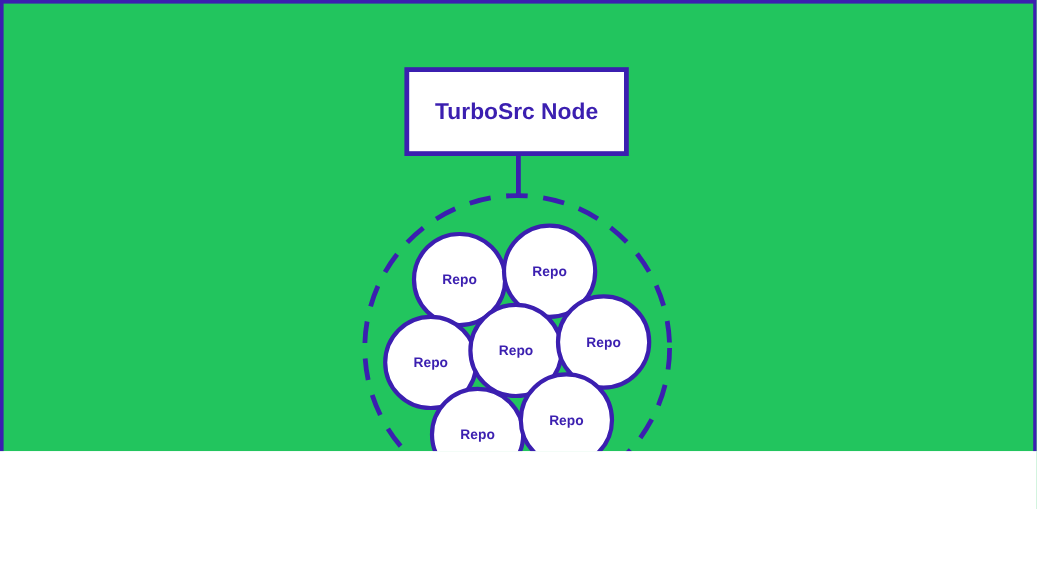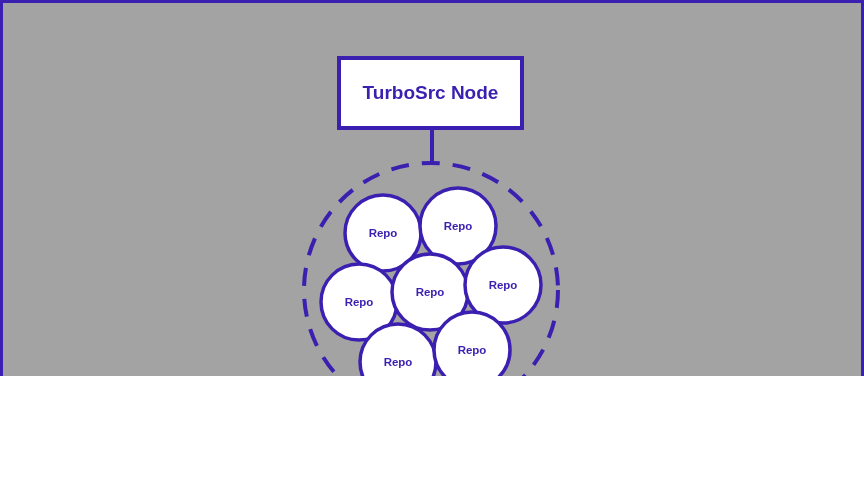--- a/index.html
+++ b/index.html
@@ -65,21 +65,21 @@
   }
   .repo-circle {
     fill: #ffffff;
     stroke: #3b1fb0;
     stroke-width: 3.5;
   }
 </style>
 </head>
 <body>
 
-<div id="canvas" style="width: 864px; height: 376px; background: #a3a3a3;">
+<div id="canvas" style="width: 864px; height: 376px; background: #22c55e;">
 
   <svg id="diagram-svg" width="864" height="480" viewBox="0 0 864 480" xmlns="http://www.w3.org/2000/svg">
 
     <circle class="boundary-circle" cx="431" cy="290" r="127"></circle>
 
     <line class="connector-line" x1="432" x2="432" y1="128" y2="163"></line>
 
     <rect class="node-box-rect" x="339" y="58" width="183" height="70"></rect>
     <text class="node-box-label" text-anchor="middle" dominant-baseline="middle" x="430.5" y="94">TurboSrc Node</text>
 

